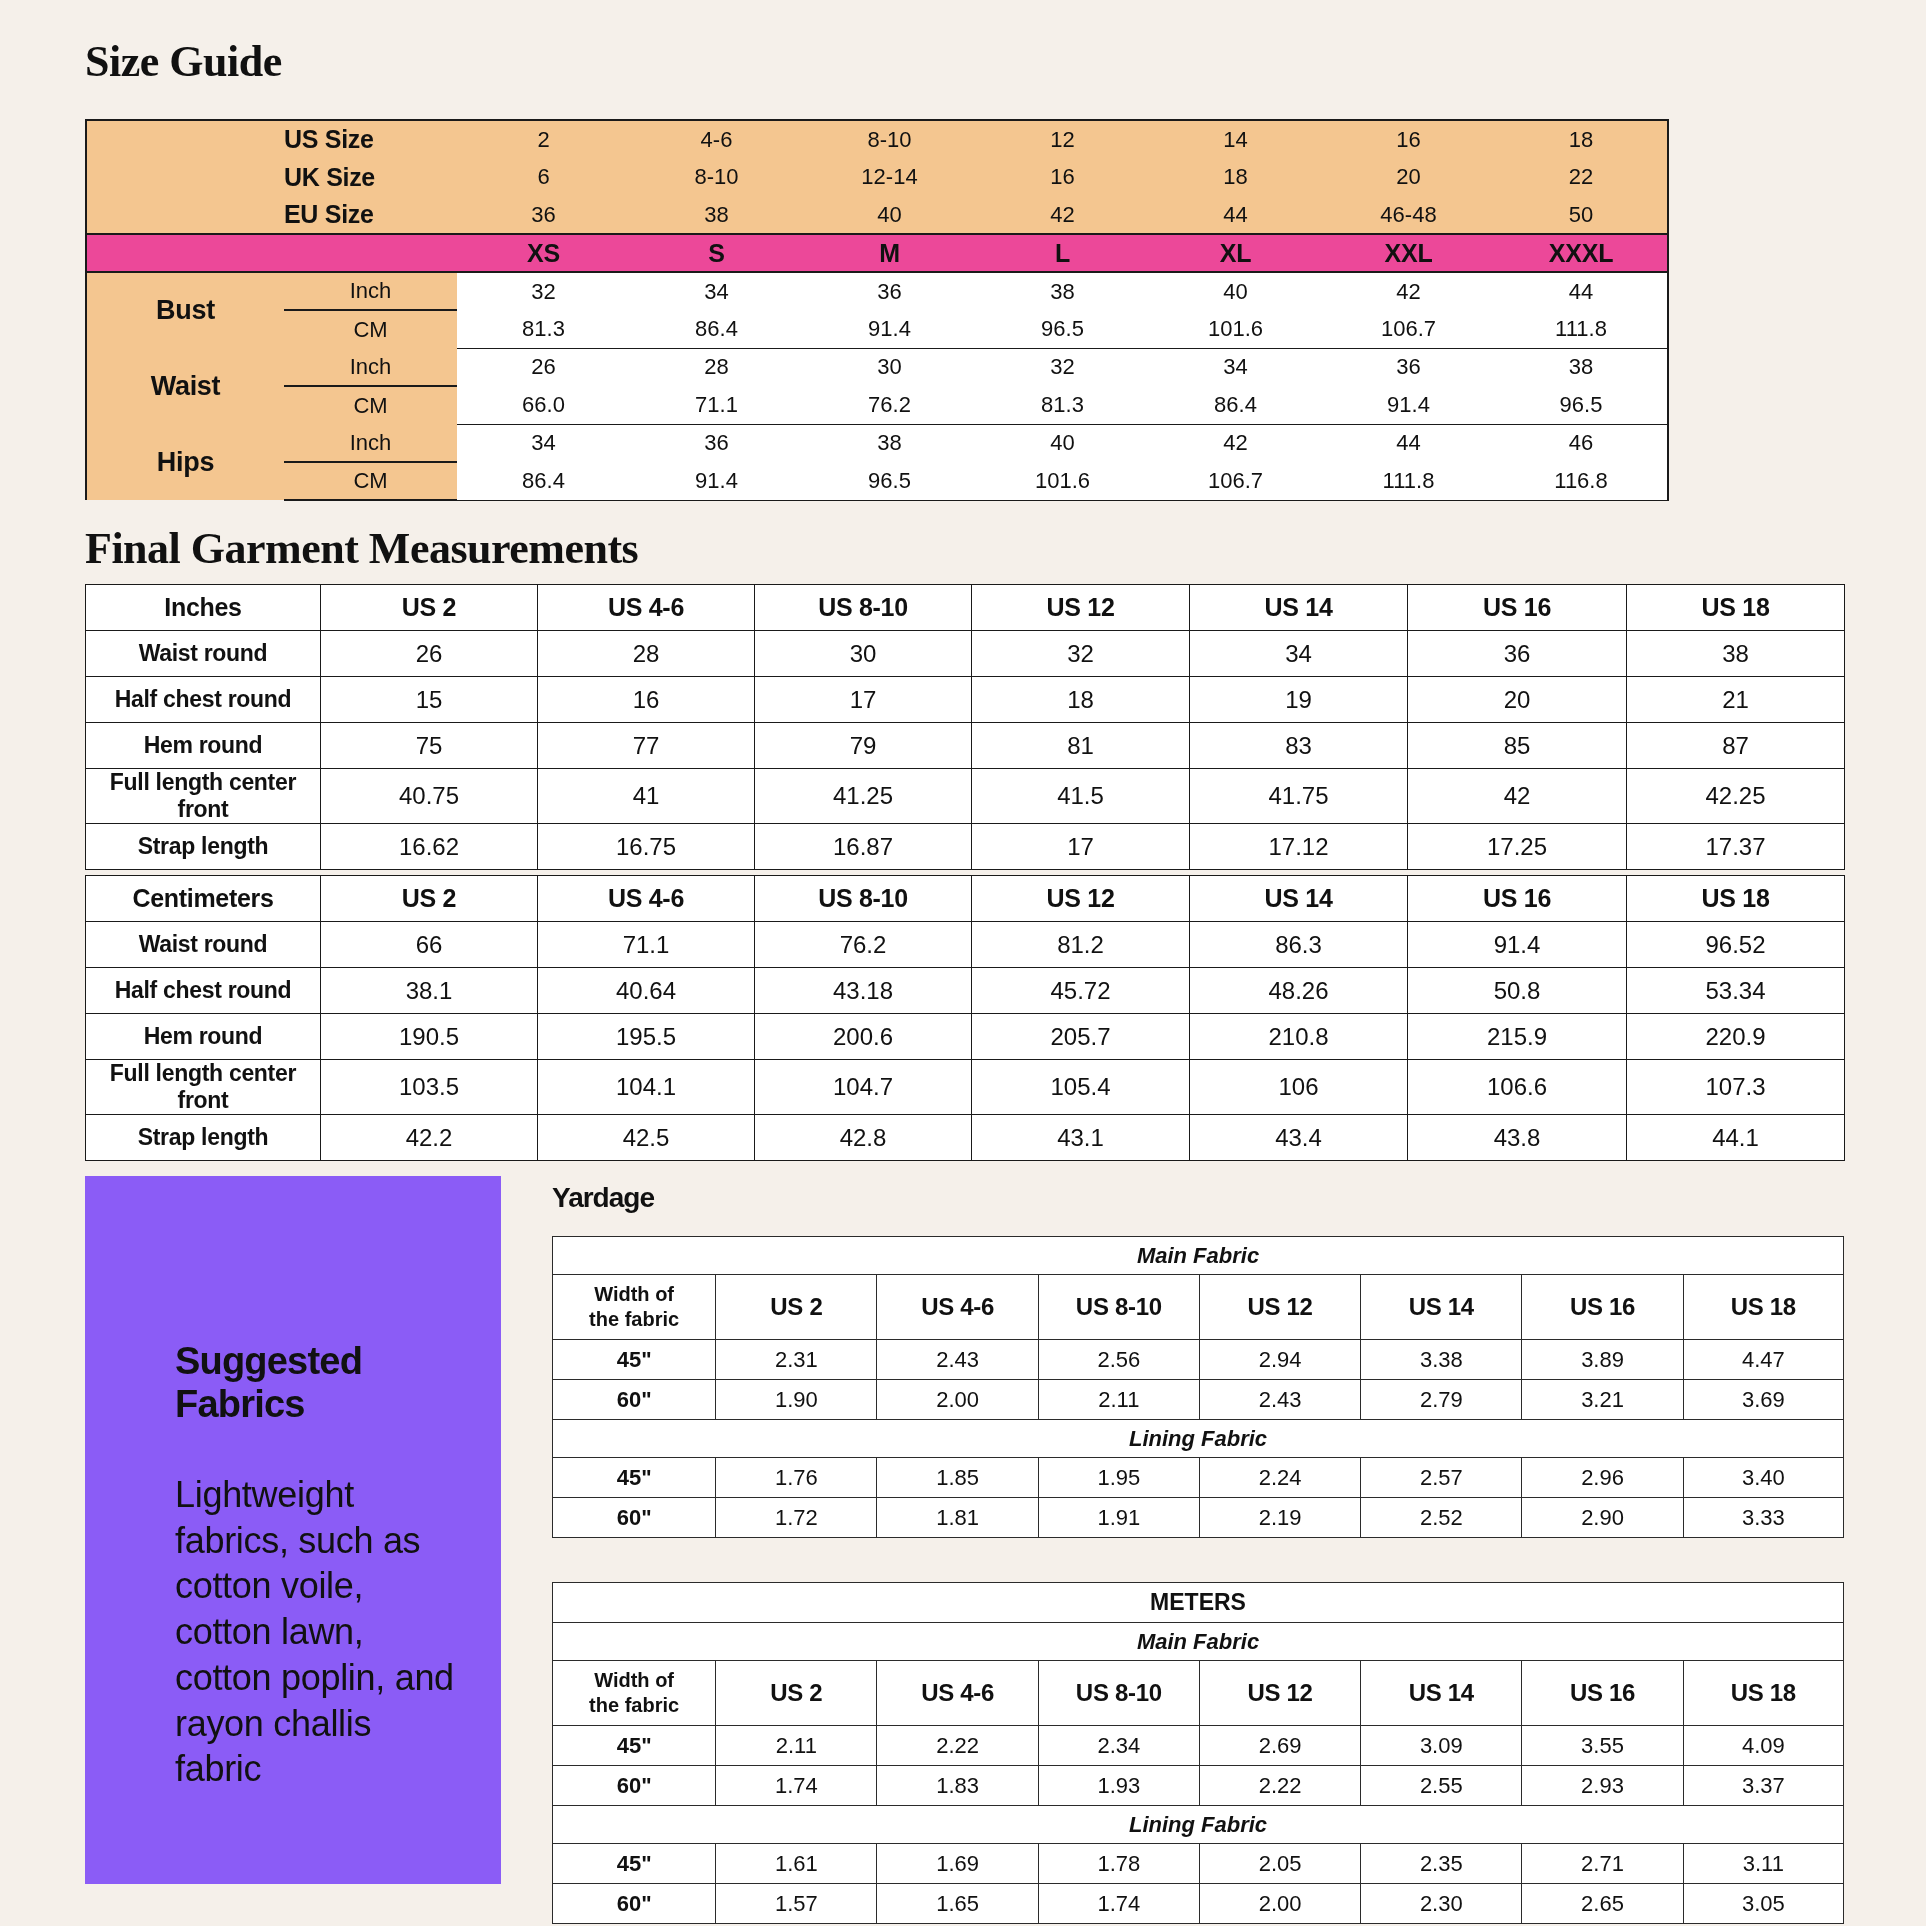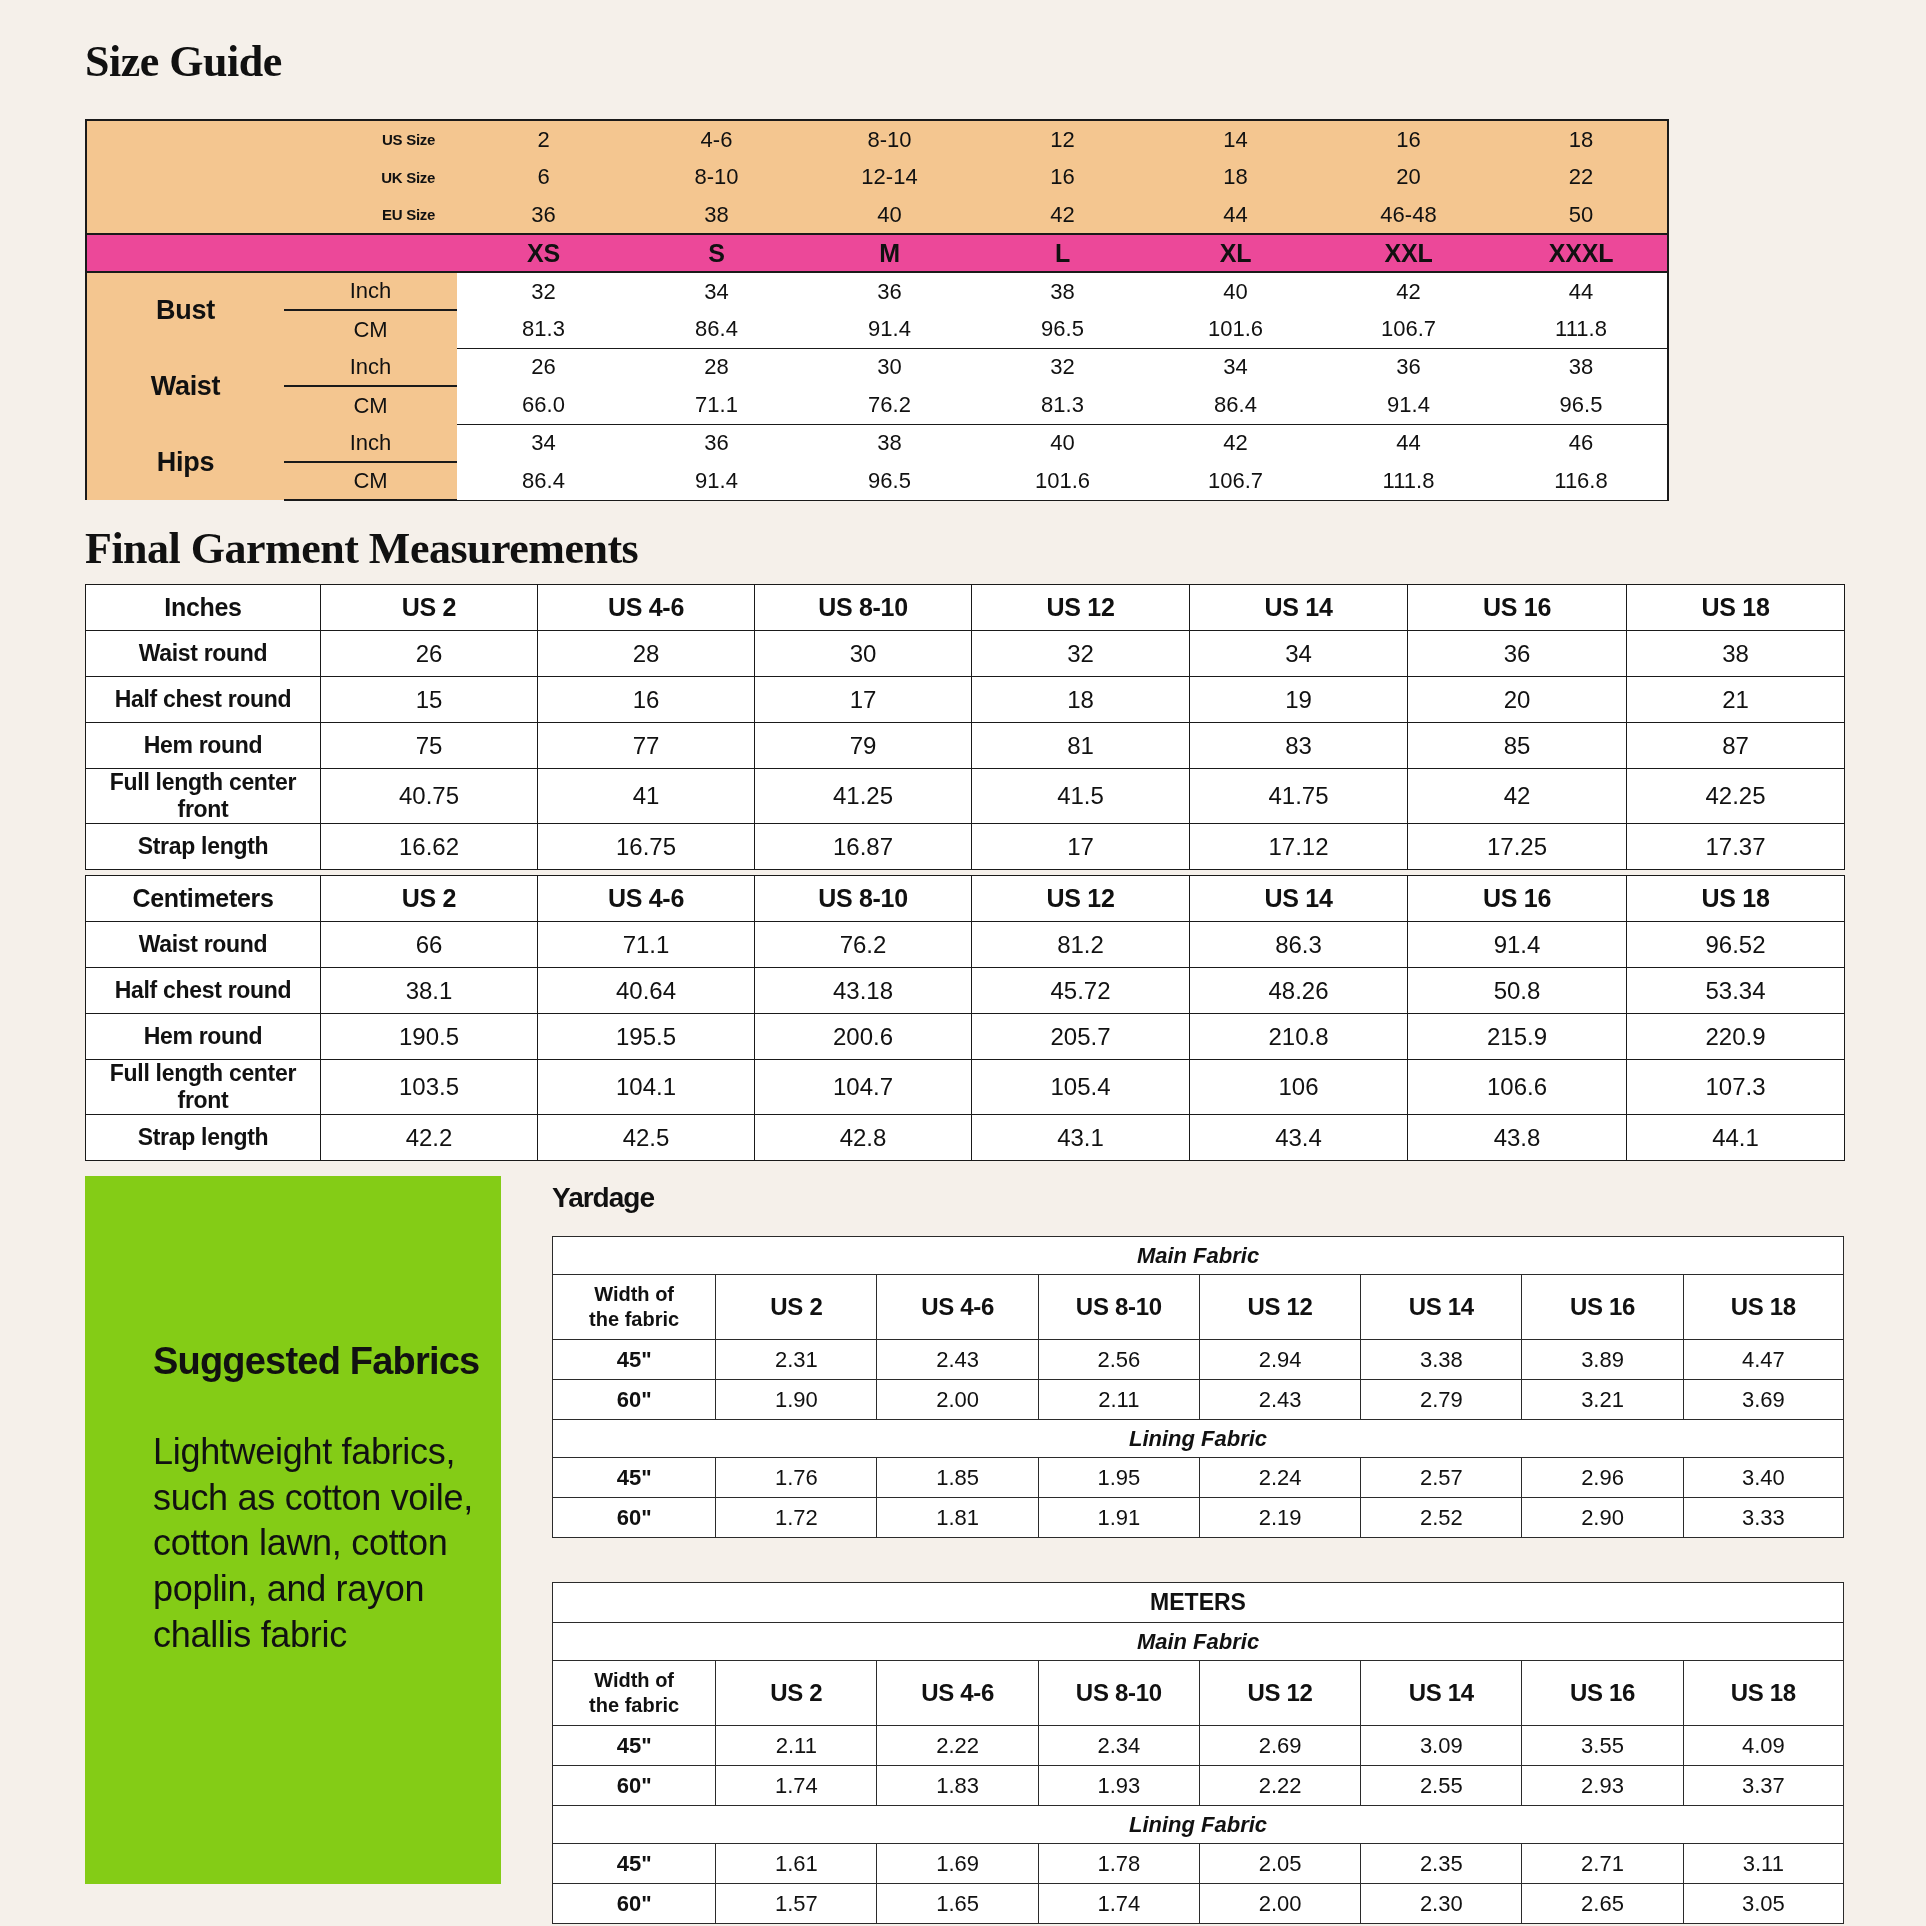--- a/index.html
+++ b/index.html
@@ -37,22 +37,22 @@
     position: absolute; left: 85px; top: 119px;
     width: 1757px;
     table-layout: fixed;
     font-size: 22px;
   }
   .tbl-size td { height: 38px; text-align: center; vertical-align: middle; }
   .tbl-size .tan { background: #f4c690; }
   .tbl-size .white { background: #ffffff; }
   .tbl-size .cream { background: #ec4899; }
   .tbl-size .lbl {
-    text-align: right; padding-right: 22px;
-    font-weight: bold; font-size: 15px; letter-spacing: -0.3px;
+    text-align: left; padding-right: 22px;
+    font-weight: bold; font-size: 25px; letter-spacing: -0.3px;
   }
   .tbl-size .rowlabel {
     text-align: center; font-weight: bold; font-size: 27px;
     letter-spacing: -0.3px;
   }
   .tbl-size .unit { font-size: 22px; }
   .tbl-size .sz { font-weight: bold; font-size: 25px; letter-spacing: -0.2px; }
   .bd-top { border-top: 2.5px solid #1a1a1a; }
   .bd-bot { border-bottom: 2.5px solid #1a1a1a; }
   .bd-bot-thin { border-bottom: 1.6px solid #1a1a1a; }
@@ -76,22 +76,22 @@
   }
   .tbl-grid td.hdr { font-weight: bold; font-size: 25px; letter-spacing: -0.3px; }
   .tbl-grid td.rowhdr { font-weight: bold; font-size: 23px; letter-spacing: -0.3px; }
   .tbl-inches { left: 85px; top: 584px; }
   .tbl-cm { left: 85px; top: 875px; }
 
   
   .fabrics-panel {
     position: absolute; left: 85px; top: 1176px;
     width: 416px; height: 708px;
-    background: #84cc16;
-    padding: 59px 20px;
+    background: #8b5cf6;
+    padding: 59px 42px;
   }
   .fabrics-heading {
     font-weight: bold; font-size: 38px;
     letter-spacing: -0.8px;
     margin: 105px 0 46px 48px;
   }
   .fabrics-body {
     font-size: 36px; line-height: 1.27;
     letter-spacing: -0.3px;
     margin-left: 48px;

